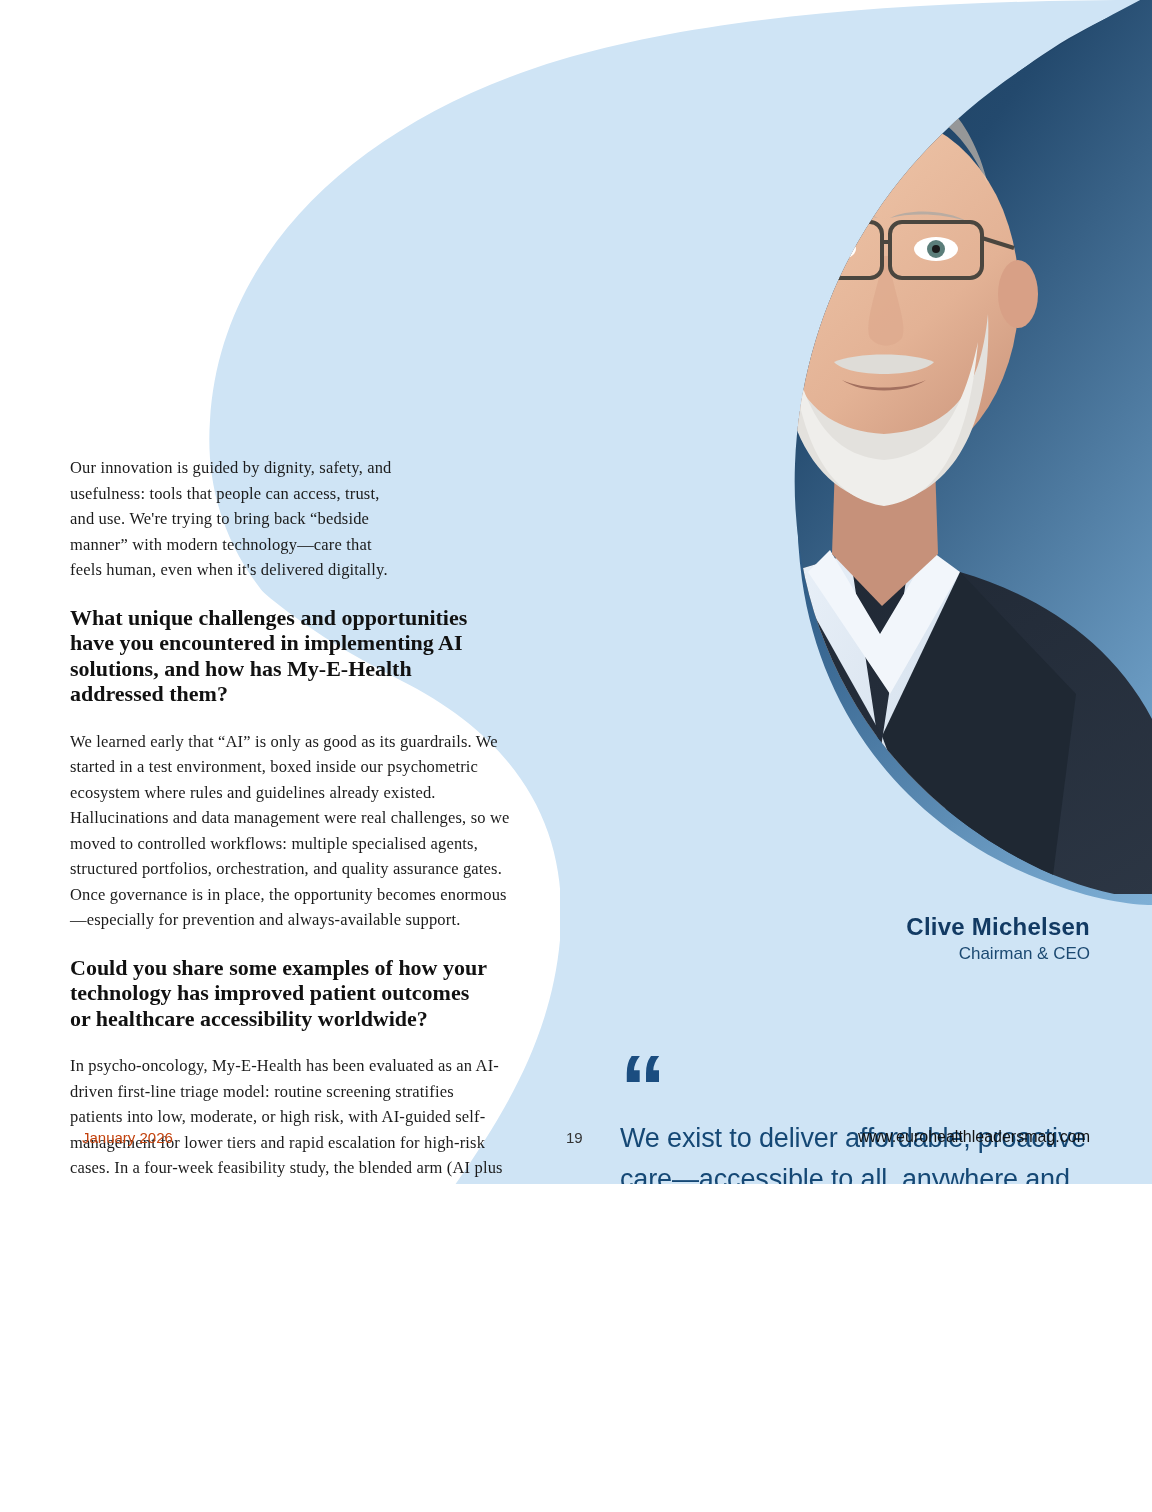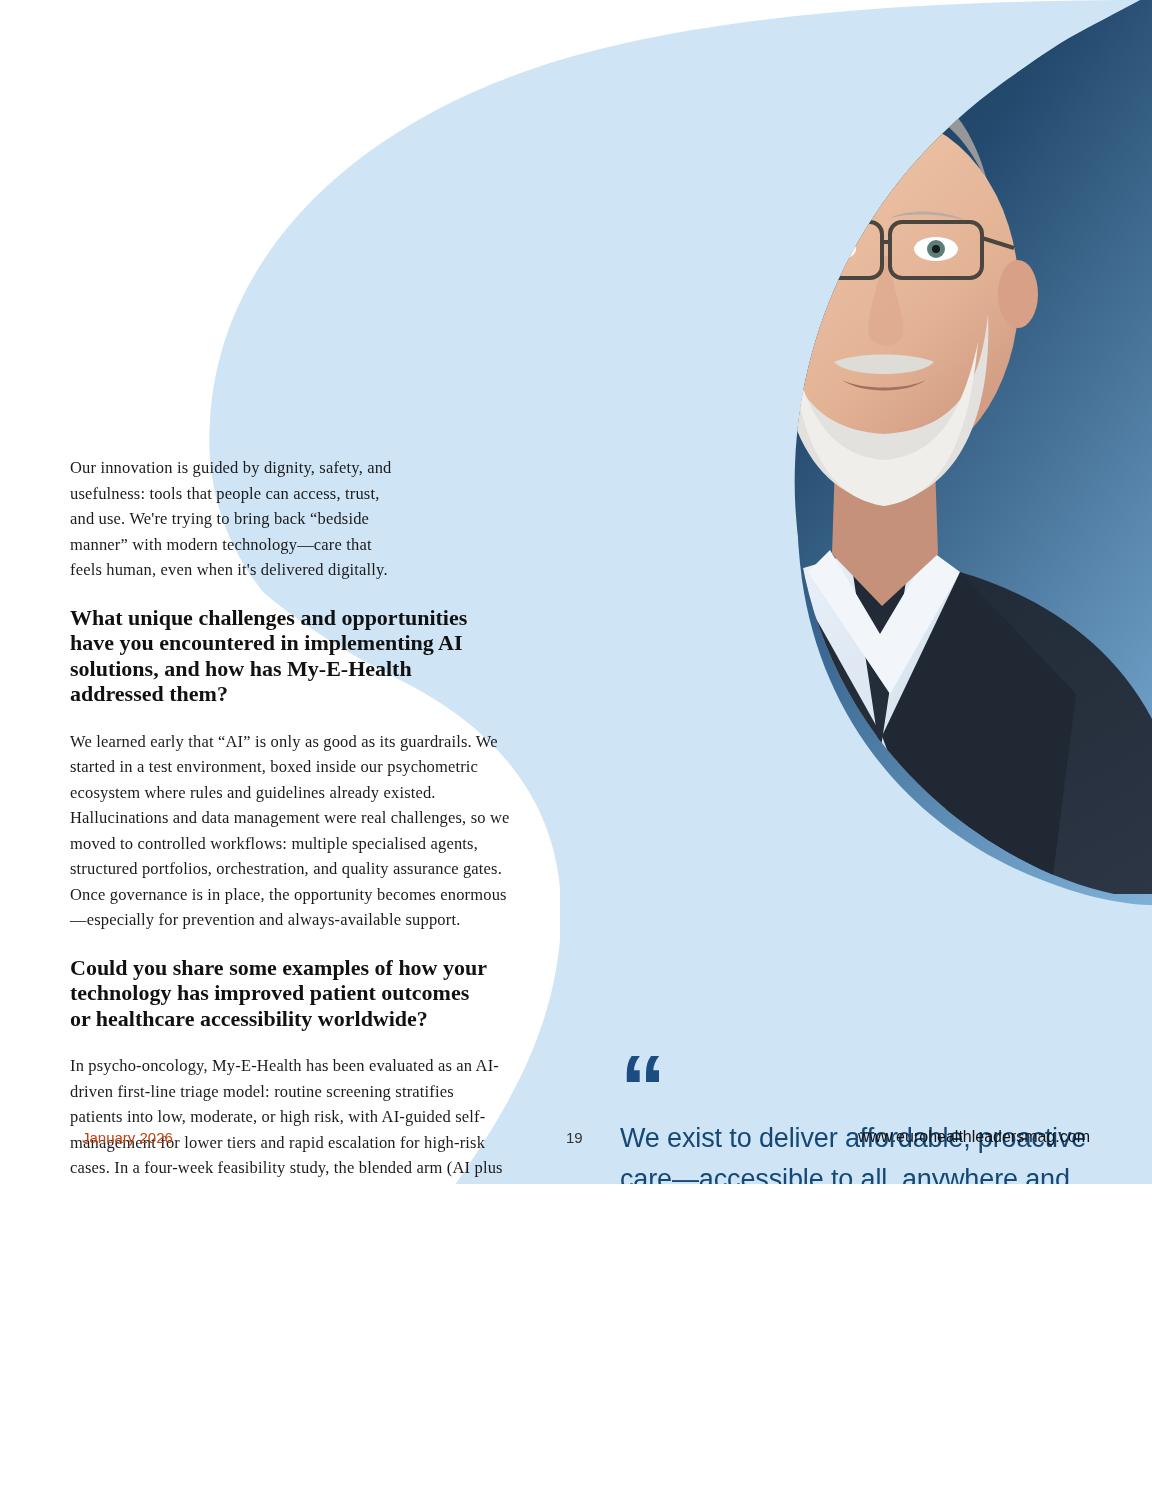--- a/index.html
+++ b/index.html
@@ -256,20 +256,24 @@
   </div>
 
   <div class="text-col">
     <p class="para narrow">Our innovation is guided by dignity, safety, and usefulness: tools that people can access, trust, and use. We're trying to bring back “bedside manner” with modern technology—care that feels human, even when it's delivered digitally.</p>
     <p class="q">What unique challenges and opportunities have you encountered in implementing AI solutions, and how has My-E-Health addressed them?</p>
     <p class="para">We learned early that “AI” is only as good as its guardrails. We started in a test environment, boxed inside our psychometric ecosystem where rules and guidelines already existed. Hallucinations and data management were real challenges, so we moved to controlled workflows: multiple specialised agents, structured portfolios, orchestration, and quality assurance gates. Once governance is in place, the opportunity becomes enormous—especially for prevention and always-available support.</p>
     <p class="q">Could you share some examples of how your technology has improved patient outcomes or healthcare accessibility worldwide?</p>
     <p class="para">In psycho-oncology, My-E-Health has been evaluated as an AI-driven first-line triage model: routine screening stratifies patients into low, moderate, or high risk, with AI-guided self-management for lower tiers and rapid escalation for high-risk cases. In a four-week feasibility study, the blended arm (AI plus human coaching) produced a large, clinically meaningful drop in distress, alongside strong engagement with AI coaching (79% usage).</p>
   </div>
 
+  <div class="name-block">
+    <div class="name">Clive Michelsen</div>
+    <div class="role">Chairman &amp; CEO</div>
+  </div>
 
 
   <div class="quote-mark">“</div>
   <div class="quote-text">We exist to deliver affordable, proactive care—accessible to all, anywhere and anytime.</div>
 
   <div class="footer-date">January 2026</div>
   <div class="footer-page">19</div>
   <div class="footer-url">www.eurohealthleadersmag.com</div>
 
 </div>

